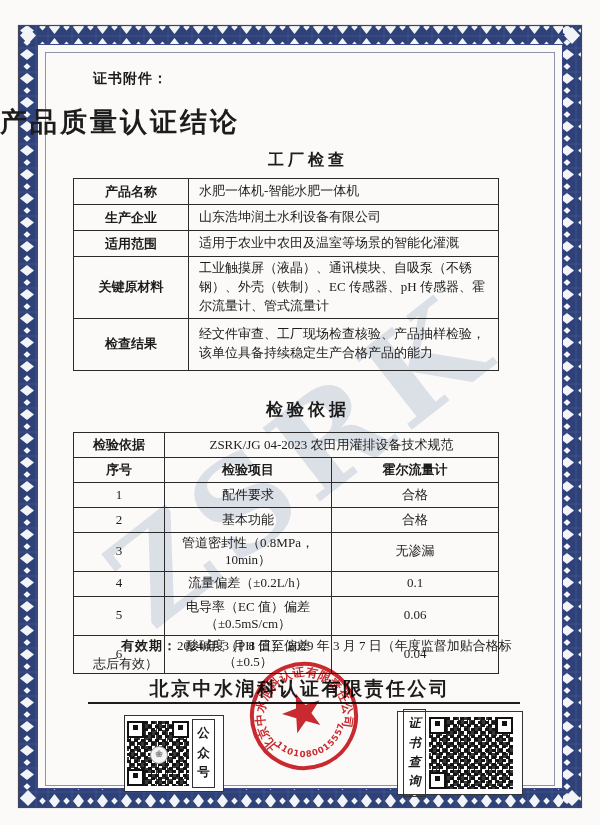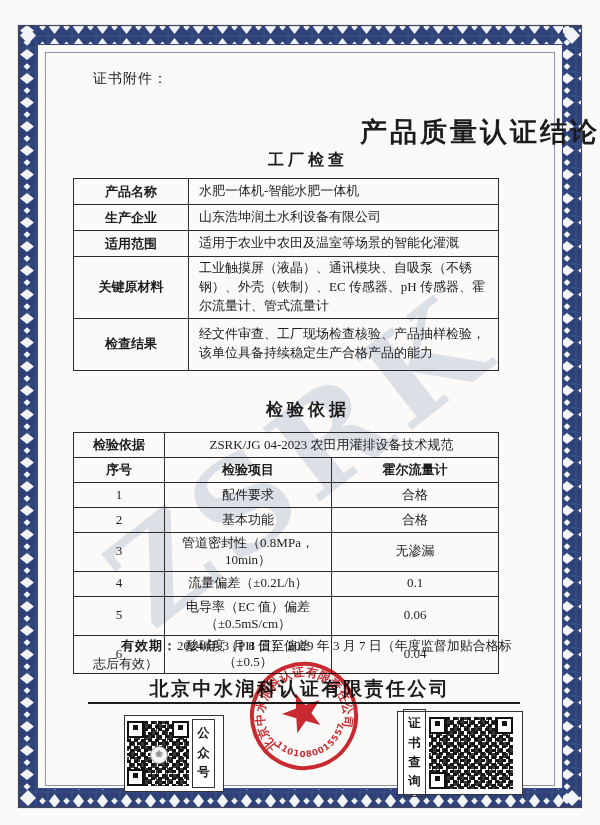--- a/index.html
+++ b/index.html
@@ -10,22 +10,22 @@
   }
   .frame{position:absolute;left:0;top:0;pointer-events:none;}
   .watermark{
     position:absolute;left:40px;top:300px;width:520px;height:320px;
     display:flex;align-items:center;justify-content:center;
     transform:rotate(-38deg);
     font-family:"DejaVu Serif","Liberation Serif",serif;
     font-size:128px;font-weight:bold;letter-spacing:10px;
     color:rgba(93,117,160,0.20);z-index:1;user-select:none;
   }
-  .attach{position:absolute;left:93px;top:70px;font-size:14px;font-weight:normal;letter-spacing:1px;z-index:2;}
-  .title{position:absolute;left:0;top:114px;width:100%;text-align:right;
+  .attach{position:absolute;left:93px;top:70px;font-size:14px;font-weight:bold;letter-spacing:1px;z-index:2;}
+  .title{position:absolute;left:0;top:104px;width:100%;text-align:left;
     font-size:27px;font-weight:bold;letter-spacing:3px;z-index:2;}
   .subhead{position:absolute;width:100%;text-align:center;font-size:16px;
     font-weight:bold;letter-spacing:4px;z-index:2;margin-left:8px;}
   .h-factory{top:150px;}
   .h-sampling{top:398px;font-size:17px;}
   table{position:absolute;left:73px;width:426px;border-collapse:collapse;z-index:2;
     font-size:13px;table-layout:fixed;}
   td,th{border:1.3px solid #2b2b2b;padding:2px 6px;vertical-align:middle;}
   th{font-weight:bold;text-align:center;padding:2px 2px;}
   .t1{top:178px;}
@@ -41,21 +41,21 @@
   .t2 tr.hrow{height:25px;}
   .validity{position:absolute;left:93px;top:637px;width:420px;font-size:13px;z-index:2;}
   .validity b{letter-spacing:1px;margin-left:28px;}
   .company{position:absolute;left:0;top:676px;width:100%;text-align:center;
     font-size:19px;font-weight:600;letter-spacing:2.5px;z-index:2;}
   .rule{position:absolute;left:88px;top:702px;width:432px;height:2px;background:#1d1d1d;z-index:2;}
   
   .qr-box{position:absolute;border:1.2px solid #333;background:#fff;display:flex;
     align-items:center;z-index:3;}
   .qr-left{left:124px;top:715px;width:94px;height:71px;padding:2px;}
-  .qr-right{left:397px;top:711px;width:120px;height:78px;padding:2px;}
+  .qr-right{left:397px;top:711px;width:120px;height:78px;padding:2px;font-style:italic;}
   .qr-grid{position:relative;background-color:#fff;
     background-image:
       conic-gradient(#141414 25%, transparent 0 50%, #141414 0 75%, transparent 0),
       conic-gradient(rgba(20,20,20,.85) 25%, transparent 0 50%, rgba(20,20,20,.85) 0 75%, transparent 0);
     background-size:7px 7px, 11px 11px;background-position:0 0, 2px 3px;}
   .qr-a{width:62px;height:65px;}
   .qr-b{width:84px;height:72px;}
   .finder{position:absolute;width:13px;height:13px;border:2.4px solid #111;background:#fff;}
   .finder>div{width:5px;height:5px;background:#111;margin:1.8px auto;}
   .f-tl{left:0;top:0;} .f-tr{right:0;top:0;} .f-bl{left:0;bottom:0;}

